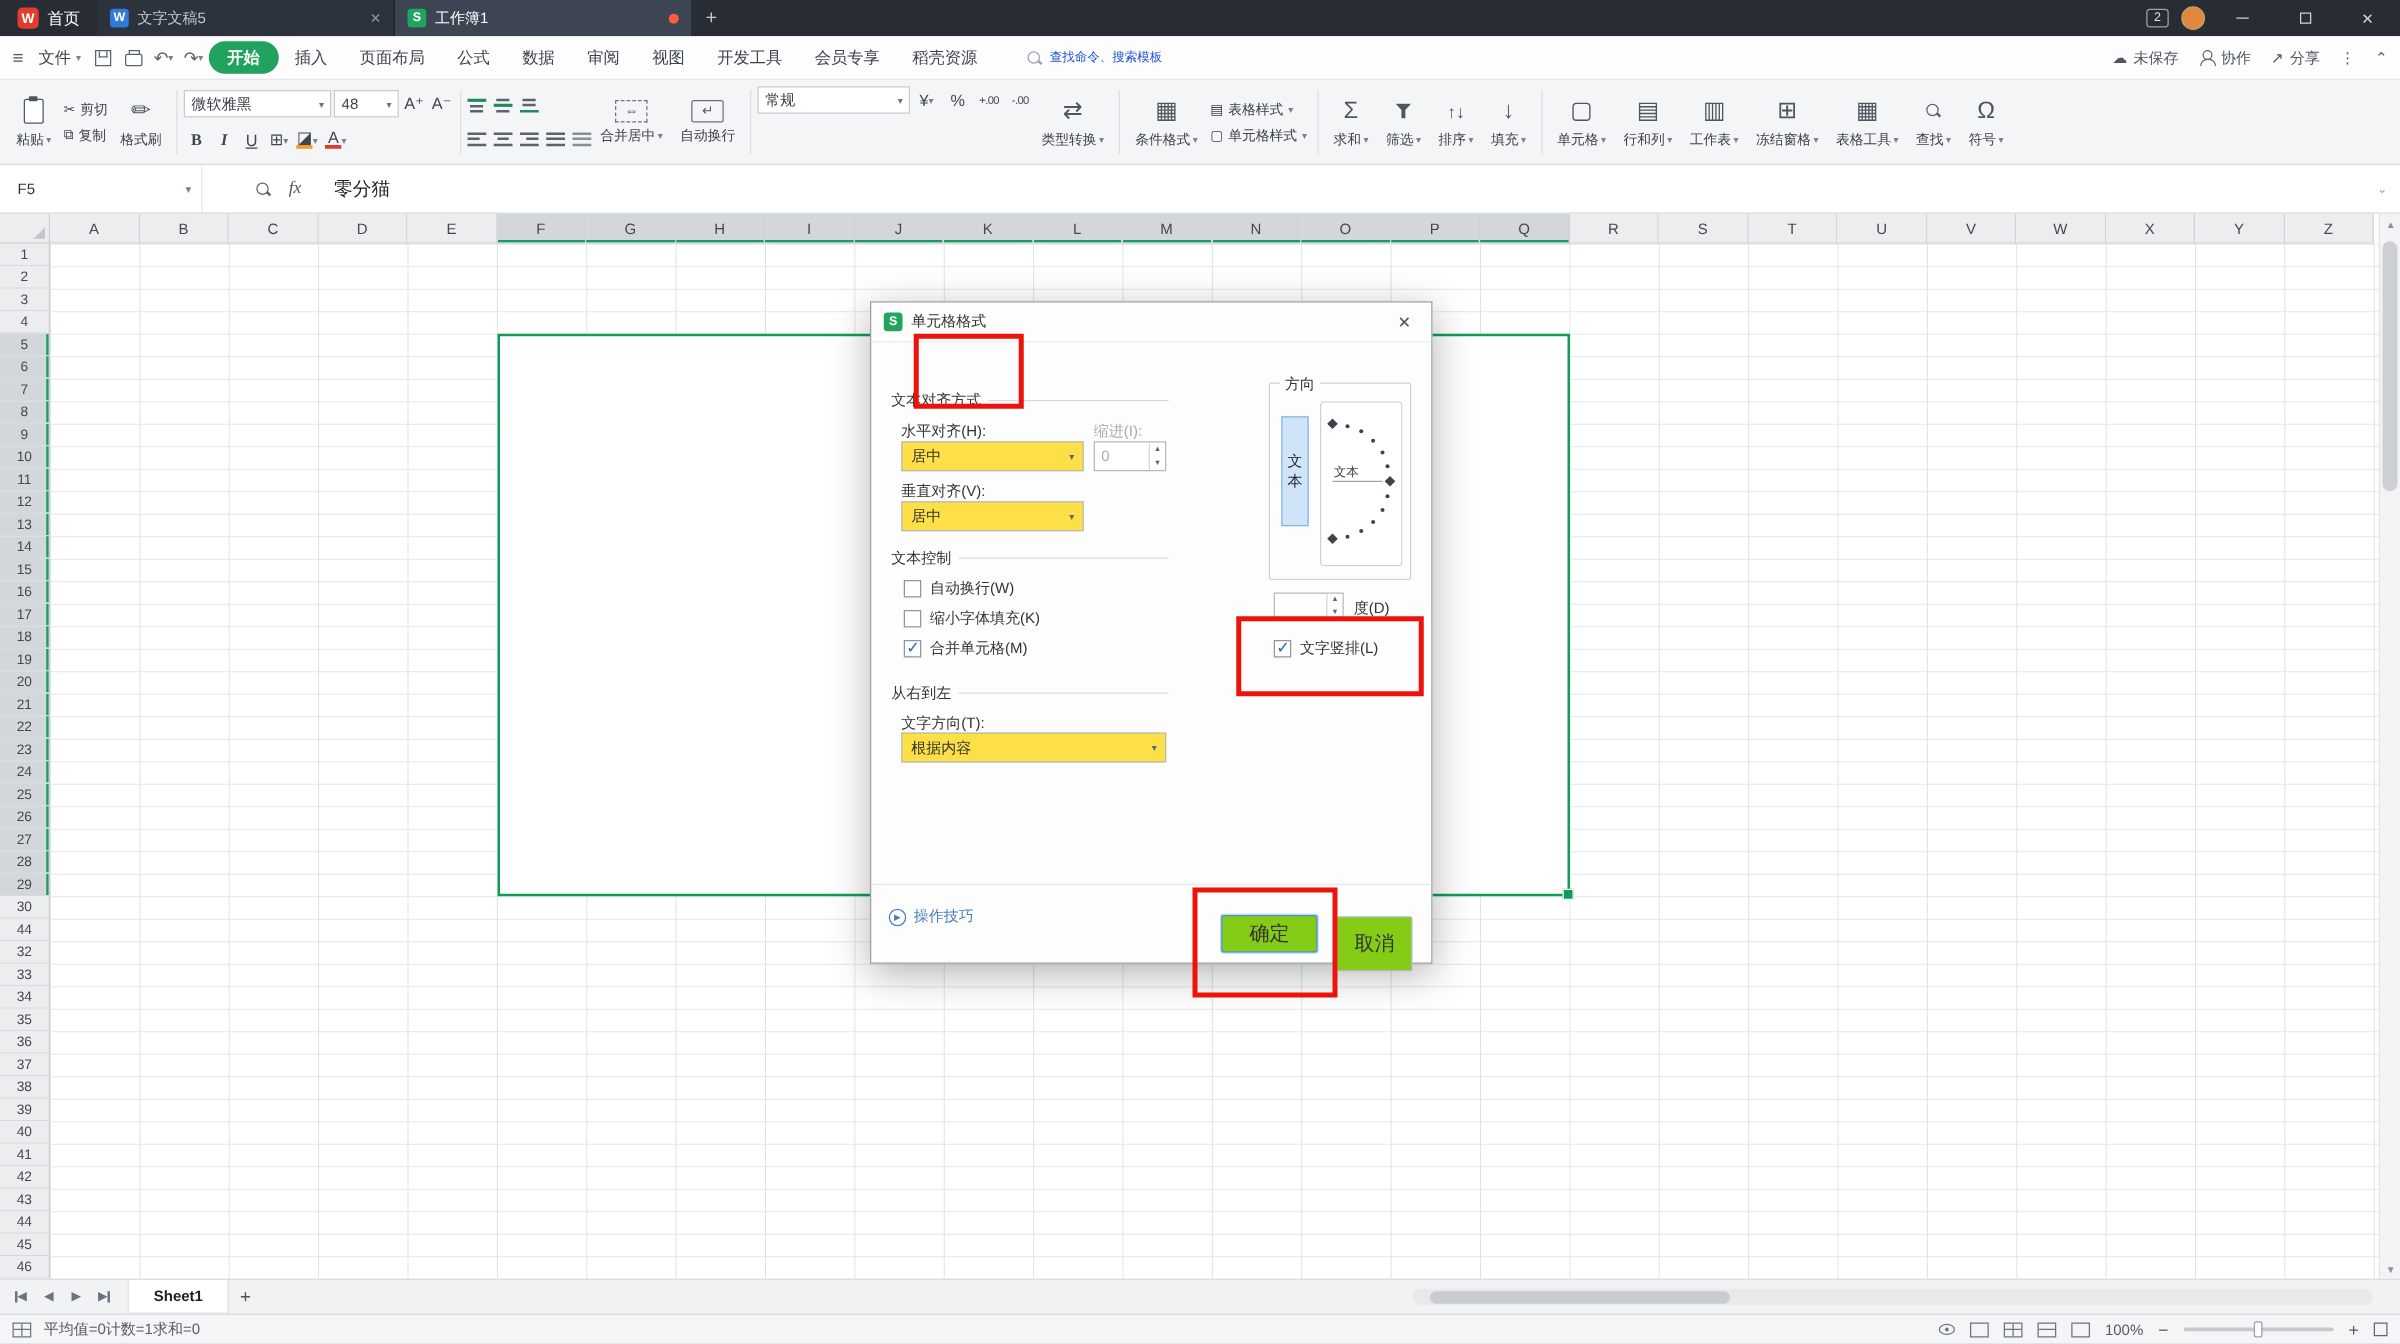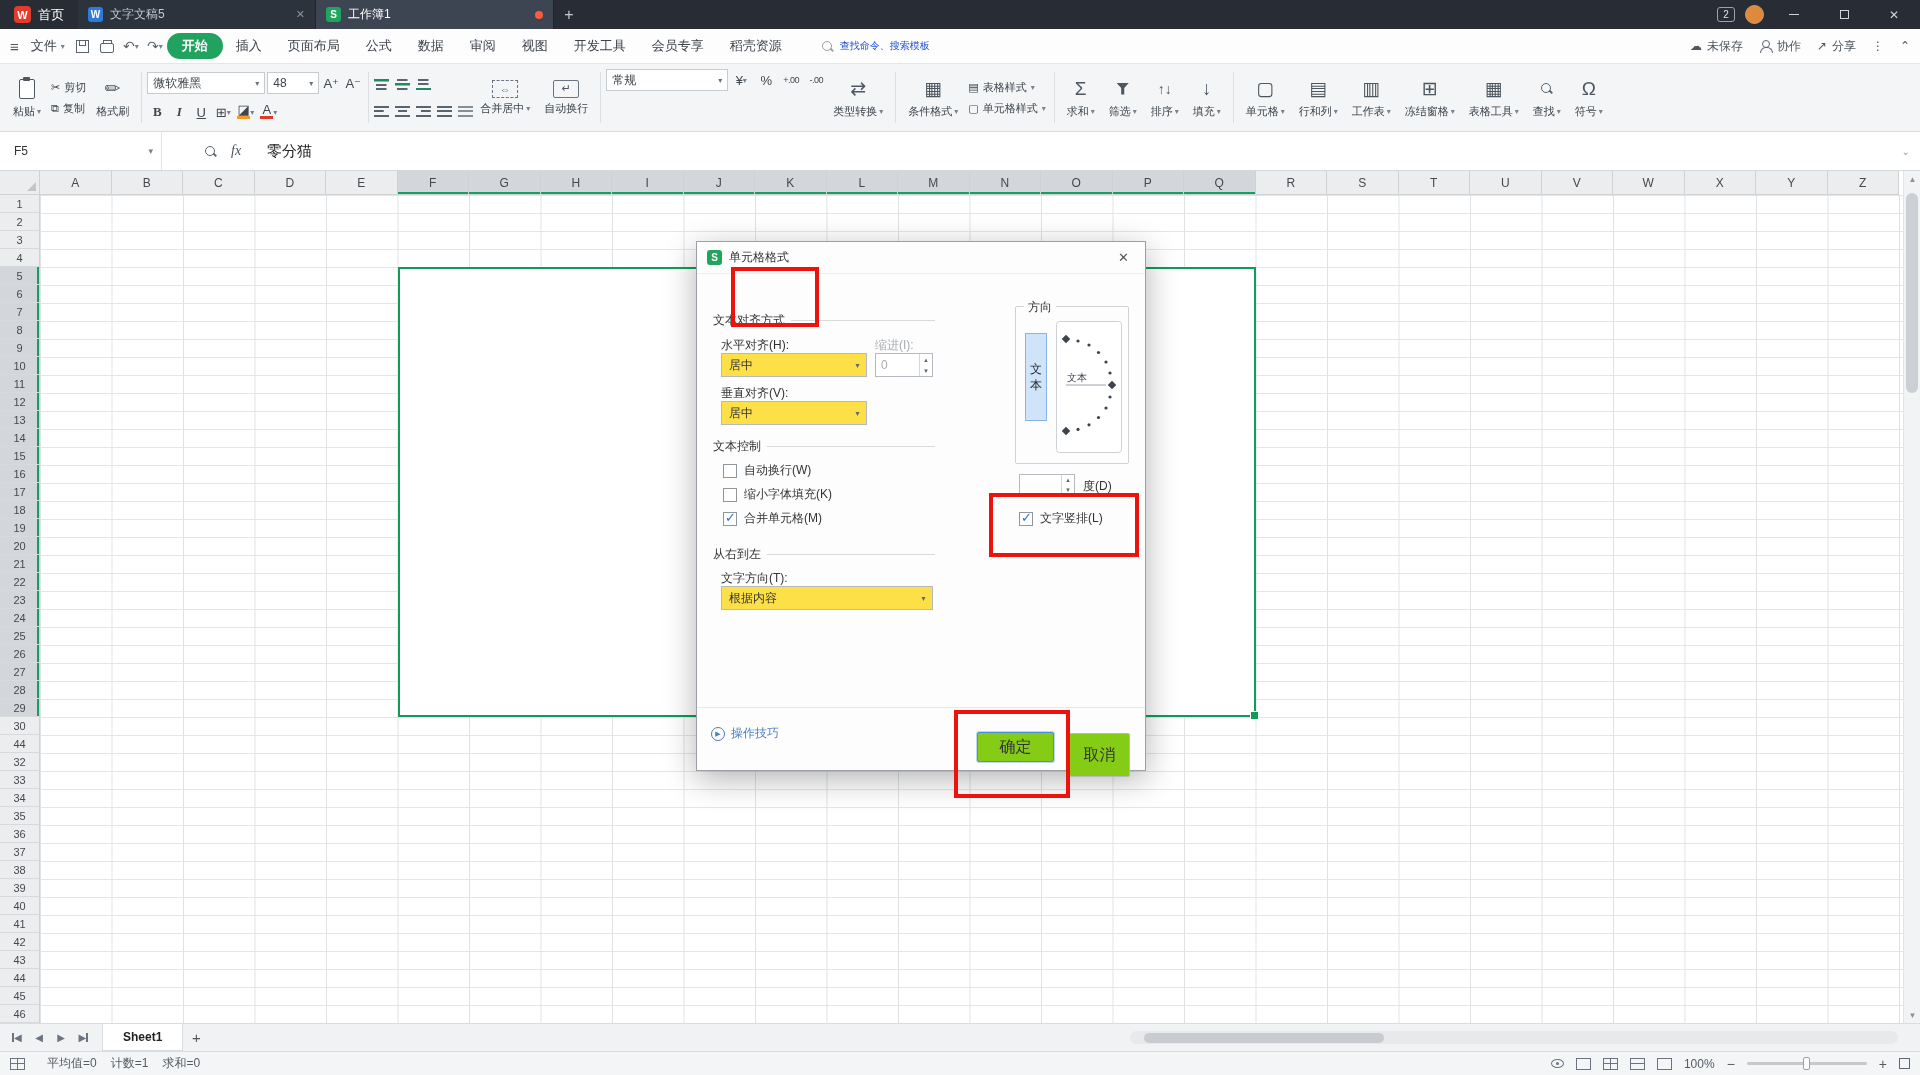--- a/index.html
+++ b/index.html
@@ -113,21 +113,21 @@
   .sheetbar{position:absolute;left:0;bottom:24px;width:100%;height:28px;background:#f0f2f3;border-top:1px solid #dadde0;display:flex;align-items:center;padding:0 6px}
   .snav{width:22px;height:22px;display:flex;align-items:center;justify-content:center;color:#6b7480;font-size:10px}
   .snav .bar{width:1.5px;height:9px;background:#6b7480}
   .sheettab{height:27px;background:#fff;border:1px solid #dadde0;border-top:none;display:flex;align-items:center;padding:0 20px;font-weight:bold;font-size:12px;color:#222;margin-left:8px}
   .addsheet{width:26px;height:22px;display:flex;align-items:center;justify-content:center;font-size:15px;color:#555}
   .hscroll{position:absolute;left:1130px;right:22px;top:7px;height:13px;background:#e7e9eb;border-radius:7px}
   .hthumb{position:absolute;left:14px;top:1.5px;width:240px;height:10px;background:#c8ccd0;border-radius:5px}
 
   
   .statusbar{position:absolute;left:0;bottom:0;width:100%;height:24px;background:#f4f5f6;border-top:1px solid #d9dbdd;display:flex;align-items:center;padding:0 10px;font-size:12px;color:#555b62}
-  .stats{display:flex;gap:14px;margin-left:22px}
+  .stats{display:flex;margin-left:10px}
   .sb-right{margin-left:auto;display:flex;align-items:center;gap:12px}
   .vico{width:15px;height:12px;border:1.2px solid #6b7480;display:inline-block}
   .vico.v2{background:linear-gradient(#6b7480,#6b7480) center/100% 1.2px no-repeat}
   .vico.v3{background:linear-gradient(#6b7480,#6b7480) center/1.2px 100% no-repeat,linear-gradient(#6b7480,#6b7480) center/100% 1.2px no-repeat}
   .ztrack{width:120px;height:3px;background:#c6cacd;border-radius:2px;position:relative}
   .zthumb{position:absolute;left:56px;top:-5px;width:7px;height:13px;background:#fdfdfd;border:1px solid #9aa1a8;border-radius:2px}
   .ic-full{width:11px;height:11px;border:1.4px solid #5f6770;display:inline-block}
   .ic-eye{width:13px;height:9px;border:1.2px solid #6b7480;border-radius:50%;position:relative;display:inline-block}
   .ic-eye::after{content:"";position:absolute;left:4px;top:2px;width:3px;height:3px;background:#6b7480;border-radius:50%}
 

